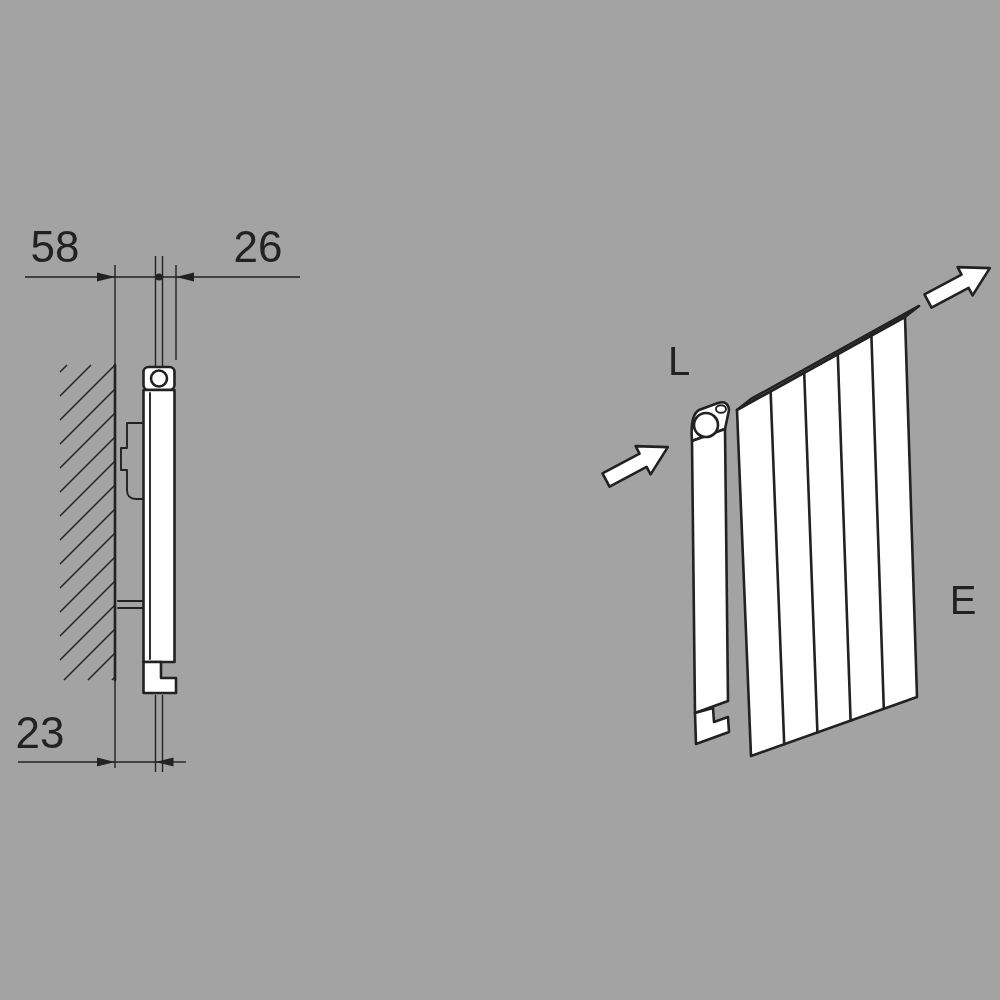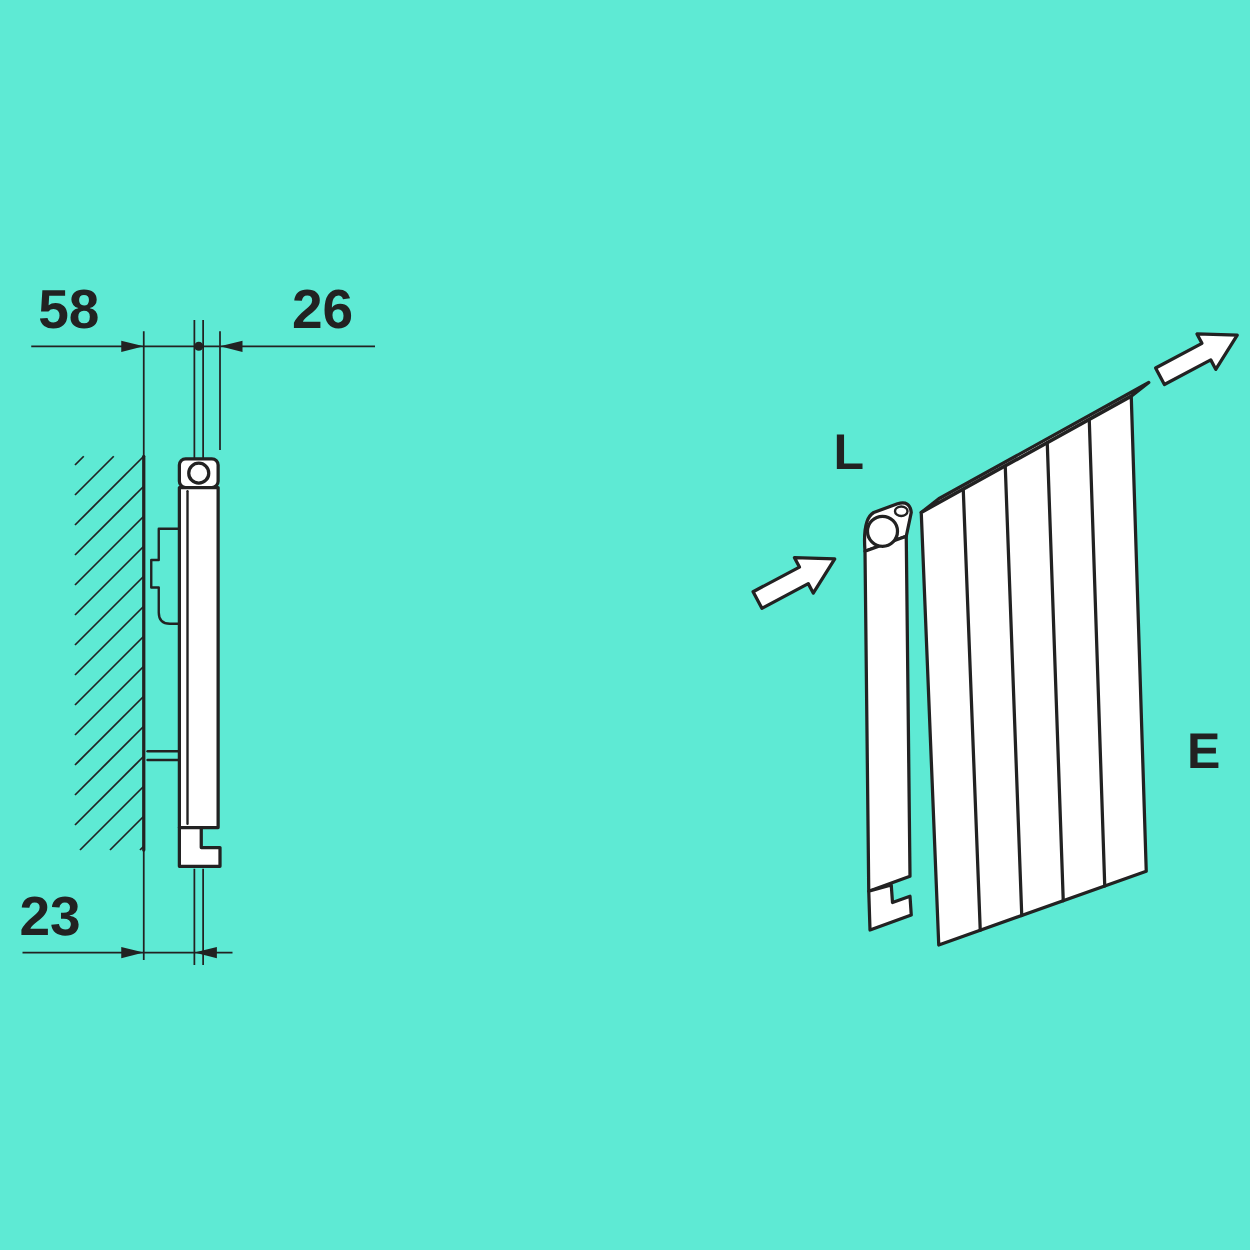--- a/index.html
+++ b/index.html
@@ -1,16 +1,16 @@
 <!DOCTYPE html>
 <html><head>
 <meta charset="utf-8">
 <style>
   html, body { margin: 0; padding: 0; background: #ffffff; }
-  .stage { width: 1000px; height: 1000px; position: relative; background: #5eead4; font-weight: bold; }
+  .stage { width: 1000px; height: 1000px; position: relative; background: #a3a3a3; }
   svg { display: block; }
   .ln      { stroke: #222222; stroke-width: 2.6; fill: none; stroke-linecap: round; stroke-linejoin: round; }
   .ln-fill { stroke: #222222; stroke-width: 2.6; fill: #ffffff; stroke-linecap: round; stroke-linejoin: round; }
   .med     { stroke: #222222; stroke-width: 1.9; fill: none; stroke-linecap: round; stroke-linejoin: round; }
   .thin    { stroke: #222222; stroke-width: 1.4; fill: none; }
   .arrhead { fill: #222222; stroke: none; }
   .dot     { fill: #222222; stroke: none; }
   .hollow  { stroke: #222222; stroke-width: 2.6; fill: #ffffff; stroke-linejoin: round; }
   text.dim { font-family: "Liberation Sans", sans-serif; font-size: 44px; fill: #222222; }
   text.lbl { font-family: "Liberation Sans", sans-serif; font-size: 40px; fill: #222222; }

